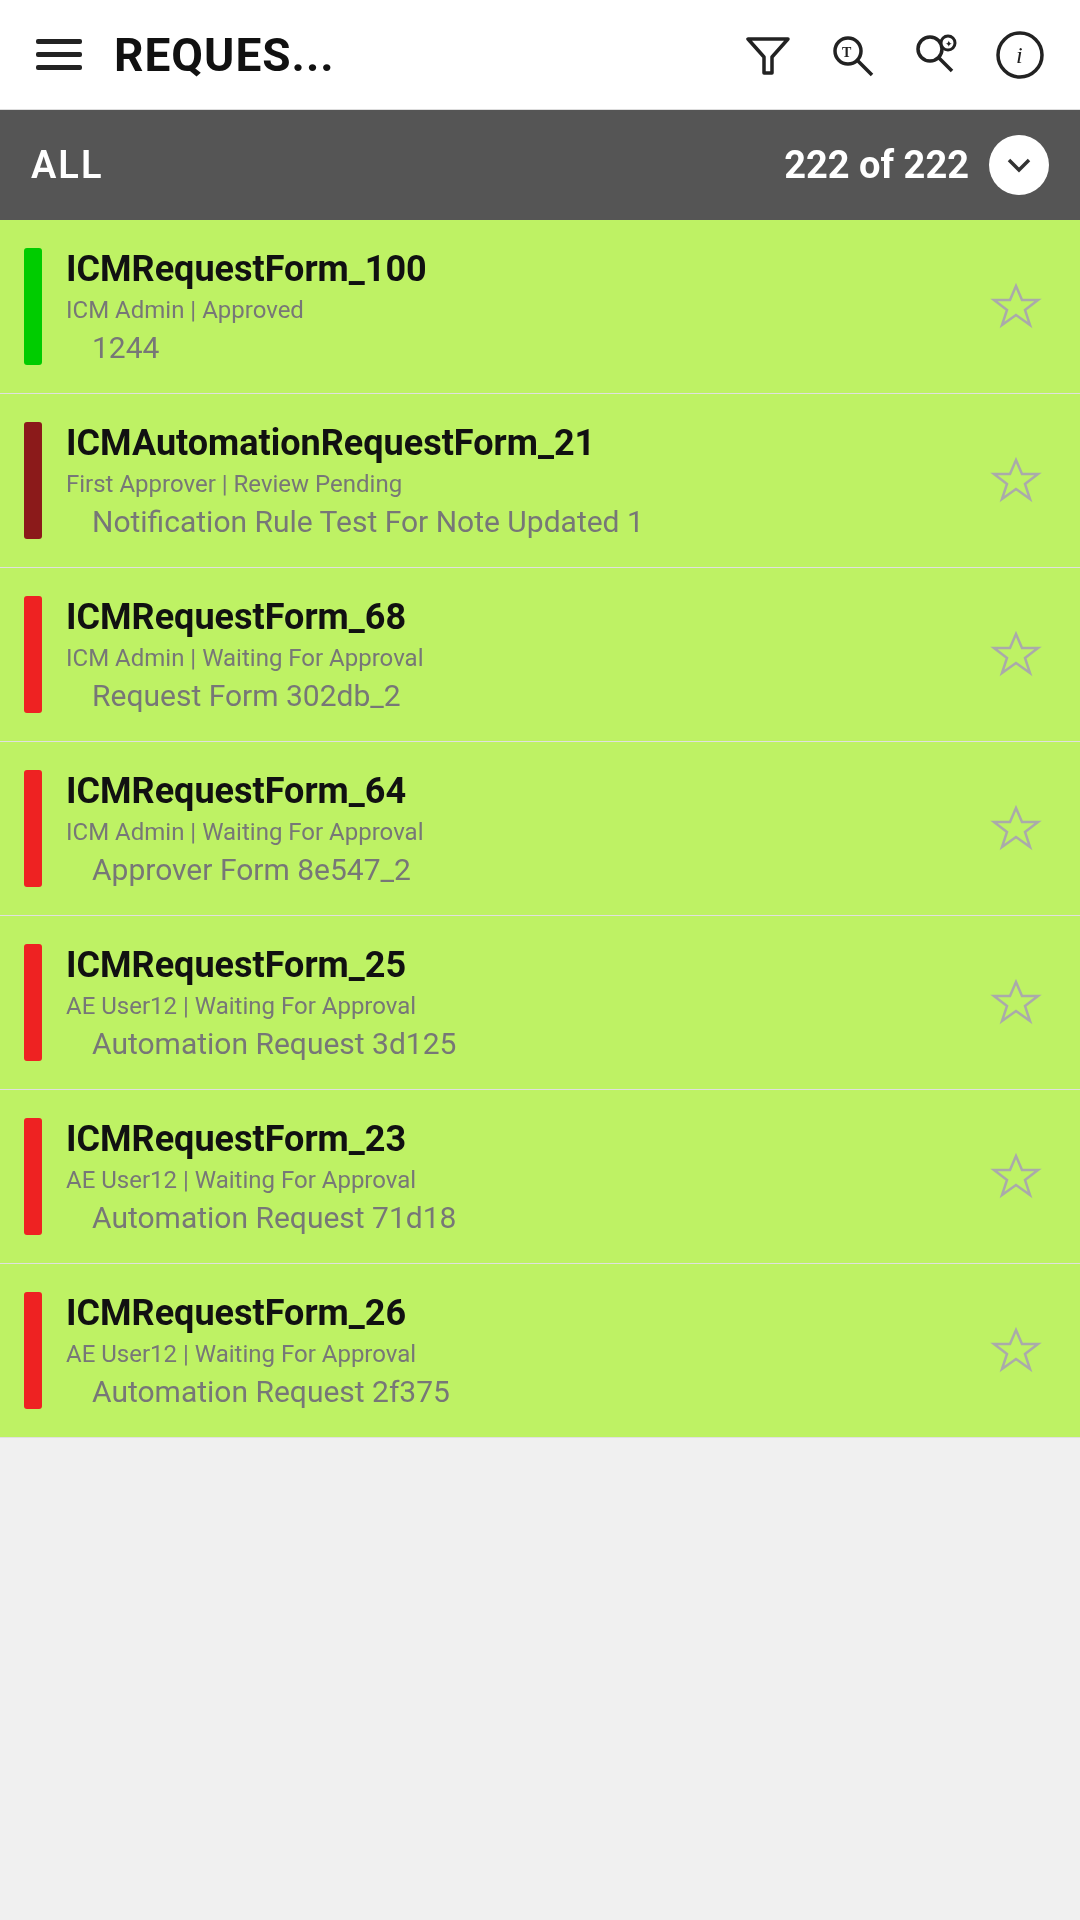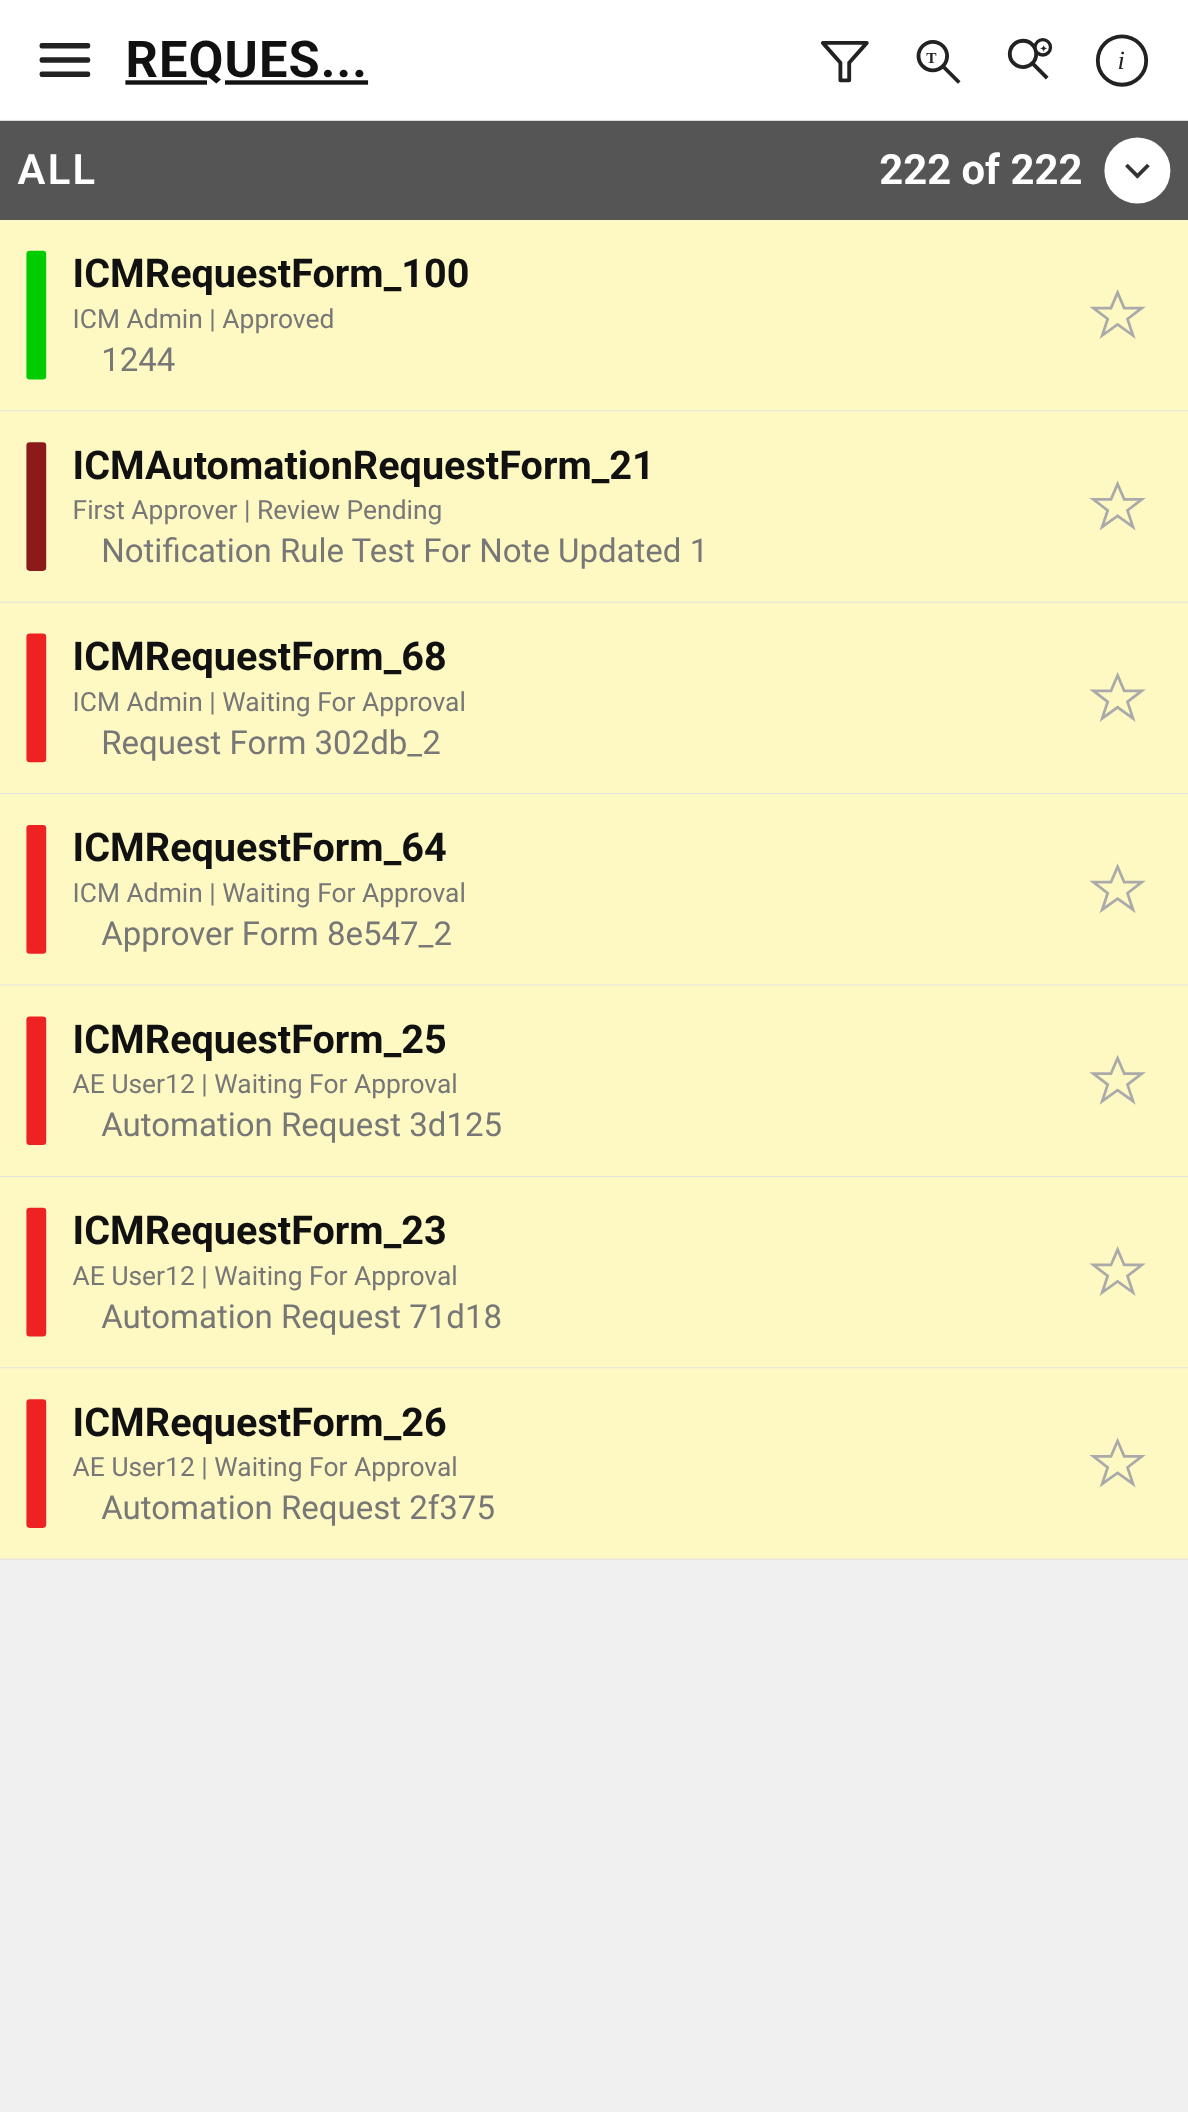--- a/index.html
+++ b/index.html
@@ -34,21 +34,20 @@
       background: #222;
       border-radius: 2px;
     }
     .header-title {
       flex: 1;
       font-size: 46px;
       font-weight: 700;
       color: #111;
       margin-left: 24px;
       letter-spacing: 1px;
-      text-decoration: underline;
     }
     .header-icons {
       display: flex;
       align-items: center;
       gap: 20px;
     }
     .icon-btn {
       width: 64px;
       height: 64px;
       display: flex;
@@ -60,22 +59,22 @@
       width: 52px;
       height: 52px;
     }
 
     
     .filter-bar {
       display: flex;
       align-items: center;
       justify-content: space-between;
       background: #555555;
-      padding: 0 16px;
-      height: 90px;
+      padding: 0 31px;
+      height: 110px;
     }
     .filter-all {
       font-size: 38px;
       font-weight: 600;
       color: #ffffff;
       letter-spacing: 2px;
     }
     .filter-count {
       display: flex;
       align-items: center;
@@ -101,21 +100,21 @@
       height: 36px;
     }
 
     
     .list {
       background: #f5f5f5;
     }
     .list-item {
       display: flex;
       align-items: center;
-      background: #fef9c3;
+      background: #bef264;
       border-bottom: 1px solid #e0e0e0;
       padding: 28px 28px 28px 0;
       min-height: 155px;
       cursor: pointer;
     }
     .item-indicator {
       width: 18px;
       min-height: 100px;
       border-radius: 3px;
       margin: 0 24px;

